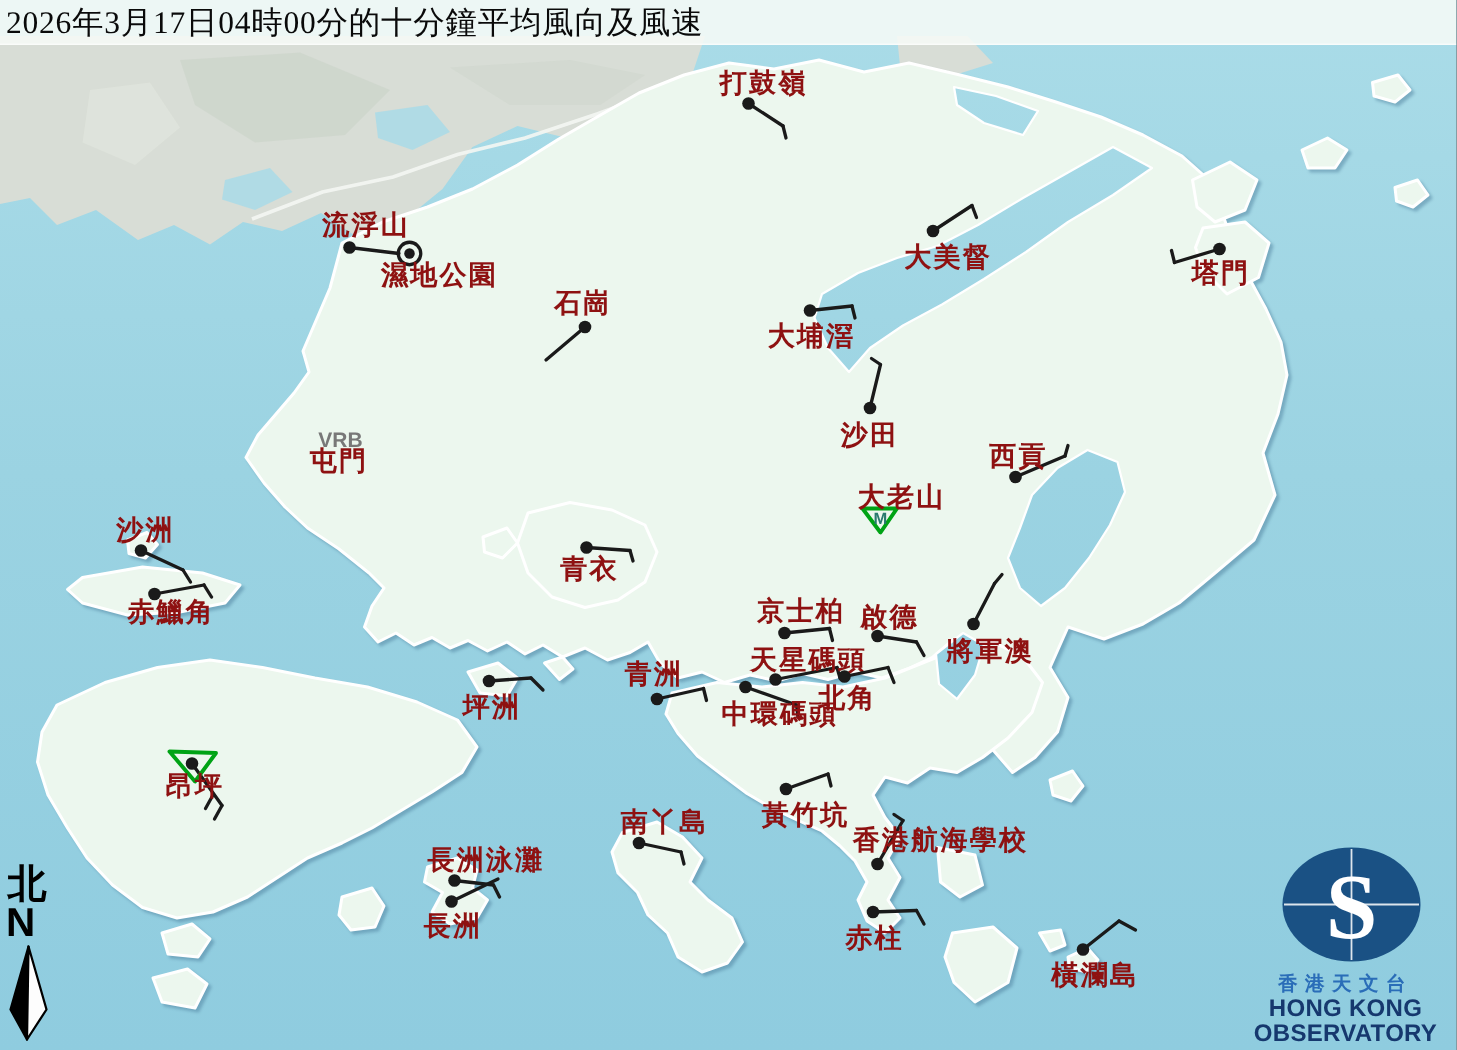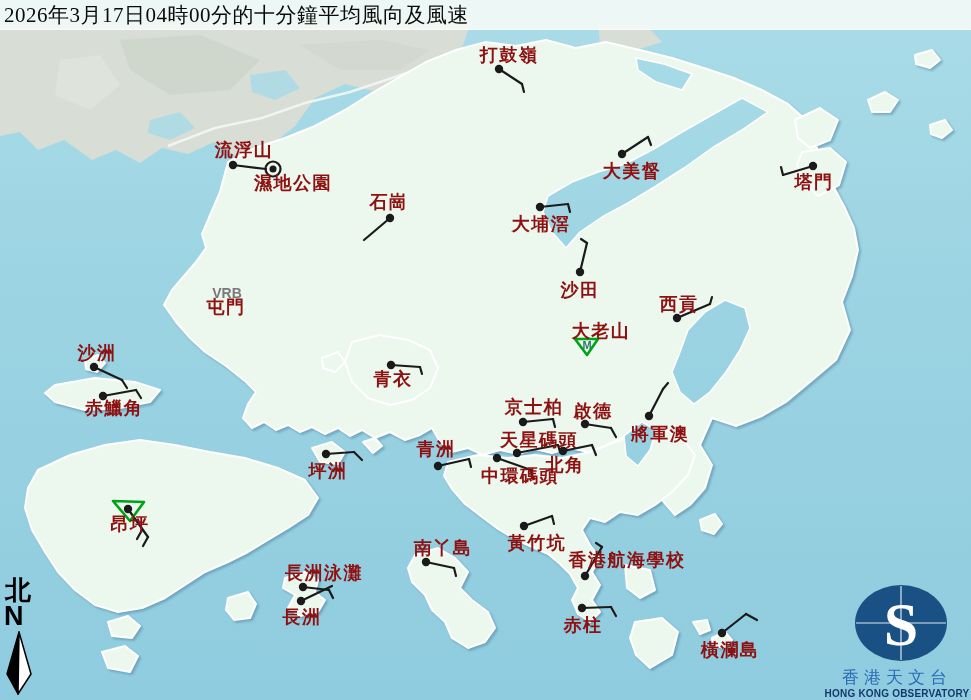--- a/index.html
+++ b/index.html
@@ -11,23 +11,23 @@
             padding-left:4px;box-sizing:border-box;border-bottom:1px solid rgba(255,255,255,.6);text-align:right;}
   .titlebar span{font-family:"Liberation Serif",serif;font-size:21px;color:#0a0a0a;
                  letter-spacing:0.5px;white-space:nowrap;}
   .stlabel{font-family:"Liberation Serif",serif;font-size:18px;font-weight:bold;letter-spacing:1.5px;}
   .vrb{font-family:"Liberation Sans",sans-serif;font-size:14px;font-weight:bold;}
   .trletter{font-family:"Liberation Sans",sans-serif;}
   .compass{position:absolute;left:2px;bottom:0px;width:42px;color:#000;}
   .compass .zh{font-family:"Liberation Serif",serif;font-size:26px;font-weight:bold;line-height:1;margin-left:3px;}
   .compass .en{font-family:"Liberation Sans",sans-serif;font-size:27px;font-weight:bold;line-height:0.95;margin-left:2px;}
   .logo{position:absolute;right:0px;bottom:1px;width:148px;text-align:center;}
-  .logo .zh{color:#2a6db8;font-weight:normal;font-size:17px;letter-spacing:5px;
+  .logo .zh{color:#2a6db8;font-weight:bold;font-size:13px;letter-spacing:5px;
             font-family:"Liberation Serif",serif;line-height:1.15;}
-  .logo .en{color:#16386e;font-weight:bold;font-size:10px;letter-spacing:0.2px;
+  .logo .en{color:#16386e;font-weight:bold;font-size:16px;letter-spacing:0.2px;
             font-family:"Liberation Sans",sans-serif;line-height:1.1;}
   .landgrp{filter:drop-shadow(2px 2px 1px rgba(70,120,150,0.45));}
 </style>
 </head>
 <body>
 
 <div class="stage">
 
   <svg class="map" width="971" height="700" viewBox="0 0 971 700">
     <defs>

